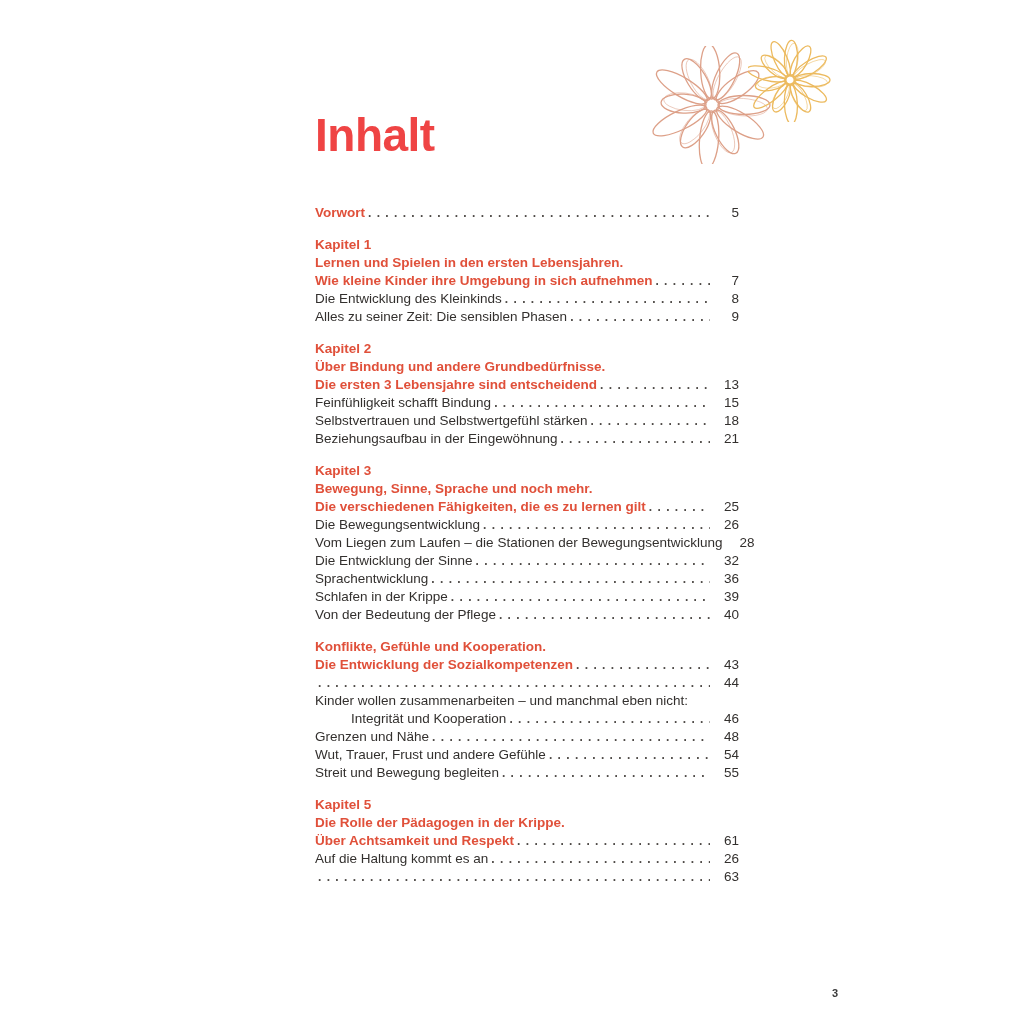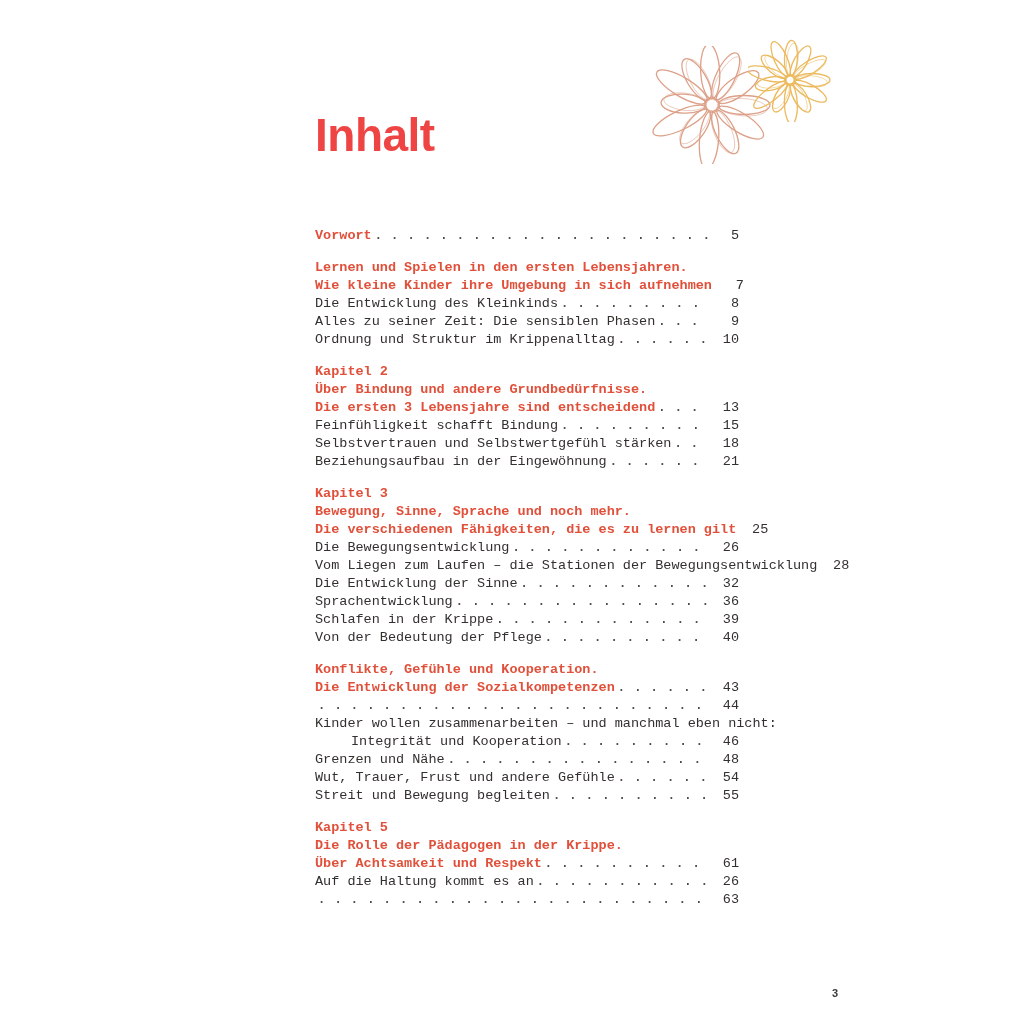--- a/index.html
+++ b/index.html
@@ -17,21 +17,21 @@
     top: 112px;
     width: 424px;
   }
   .title {
     color: #ef4444;
     font-size: 46px;
     font-weight: bold;
     line-height: 1;
     letter-spacing: -0.5px;
   }
-  #toc { margin-top: 69px; font-family: Liberation Mono, monospace; }
+  #toc { margin-top: 46px; }
   .row {
     display: flex;
     align-items: baseline;
     font-size: 13.5px;
     line-height: 18px;
     white-space: nowrap;
   }
   .row .lbl { flex: none; }
   .row .indent { padding-left: 36px; }
   .orange { color: #e0503a; font-weight: bold; }
@@ -198,41 +198,39 @@
   <div class="column">
     <h1 class="title">Inhalt</h1>
     <div id="toc">
         <div class="row">
           <span class="lbl orange">Vorwort</span>
           <span class="leader"></span>
           <span class="pg">5</span>
         </div>
         <div class="chapter">
           <div class="row">
+            <span class="lbl orange">Kapitel 1</span>
+          </div>
+          <div class="row">
             <span class="lbl orange">Lernen und Spielen in den ersten Lebensjahren.</span>
           </div>
           <div class="row">
             <span class="lbl orange">Wie kleine Kinder ihre Umgebung in sich aufnehmen</span>
             <span class="leader"></span>
             <span class="pg">7</span>
           </div>
           <div class="row">
             <span class="lbl">Die Entwicklung des Kleinkinds</span>
             <span class="leader"></span>
             <span class="pg">8</span>
           </div>
           <div class="row">
             <span class="lbl">Alles zu seiner Zeit: Die sensiblen Phasen</span>
             <span class="leader"></span>
             <span class="pg">9</span>
-          </div>
-          <div class="row">
-            <span class="lbl">Ordnung und Struktur im Krippenalltag</span>
-            <span class="leader"></span>
-            <span class="pg">10</span>
           </div>
         </div>
         <div class="chapter">
           <div class="row">
             <span class="lbl orange">Kapitel 2</span>
           </div>
           <div class="row">
             <span class="lbl orange">Über Bindung und andere Grundbedürfnisse.</span>
           </div>
           <div class="row">

